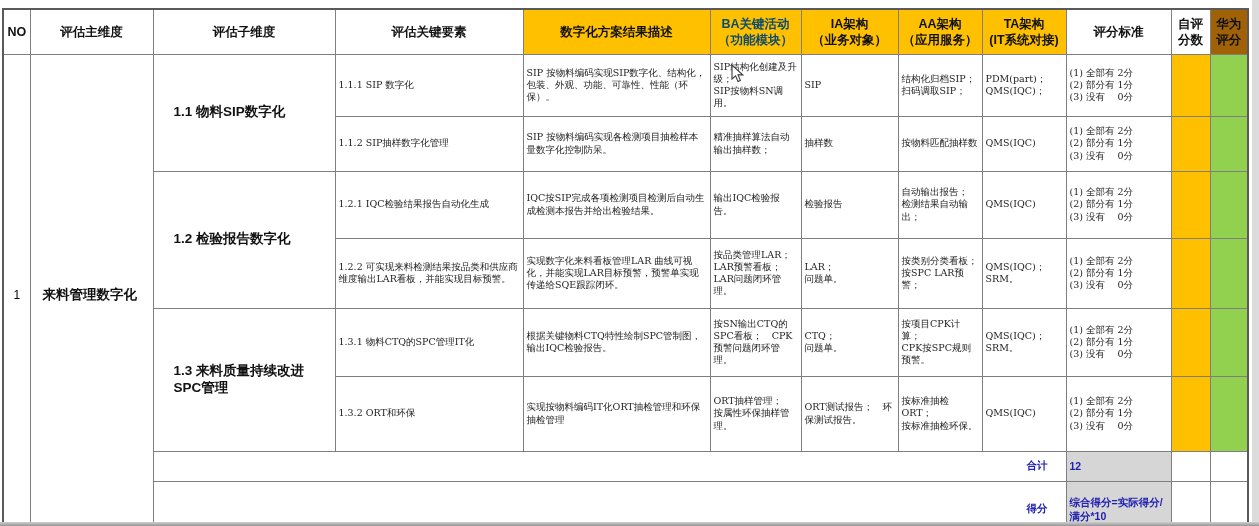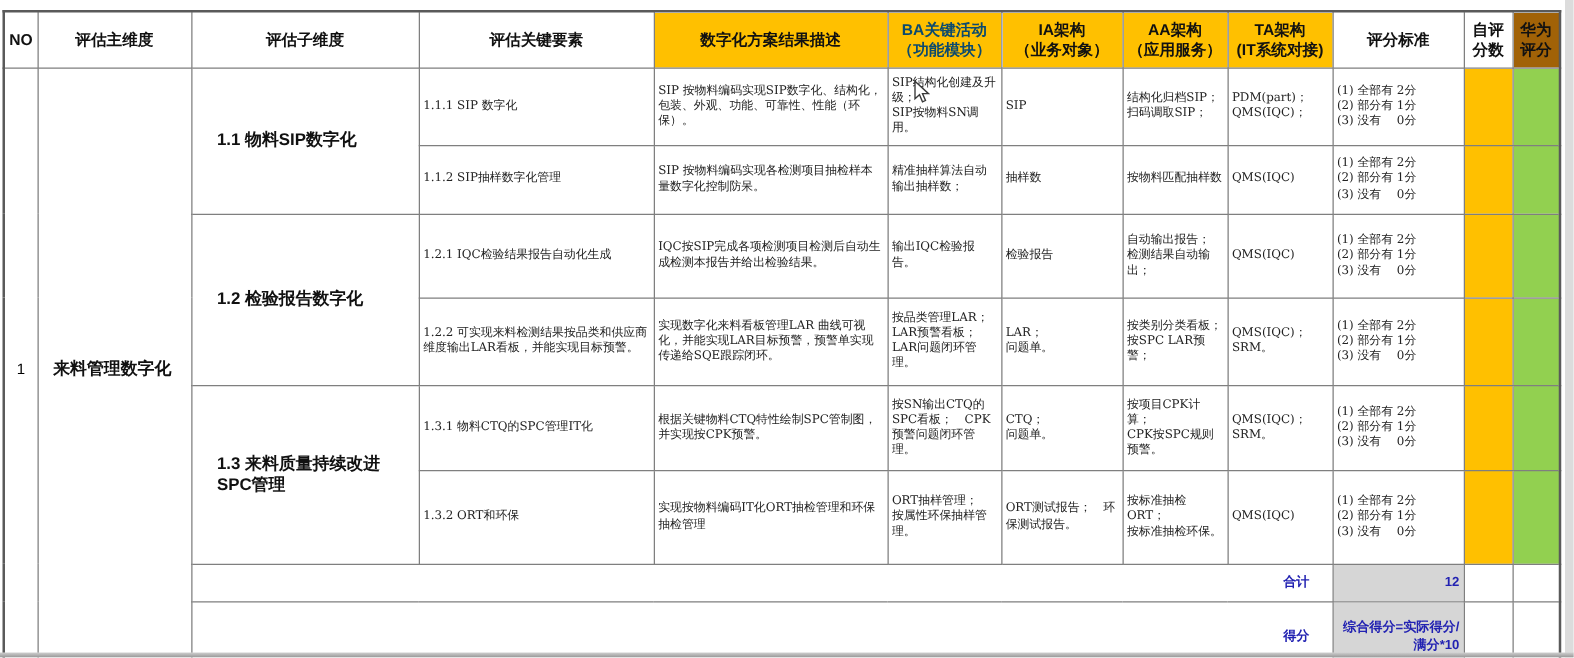--- a/index.html
+++ b/index.html
@@ -20,21 +20,21 @@
   th.blue-text{color:#0c4a6e;}
   td.body{
     font-family:"DejaVu Serif","Liberation Serif",serif;
     font-size:9.5px;line-height:1.28;white-space:pre-line;color:#222;text-align:left;
   }
   td.no-cell{font-size:12px;text-align:center;}
   td.maindim{font-size:13.5px;font-weight:bold;text-align:left;padding-left:12px;color:#111;}
   td.subdim{font-size:13.5px;font-weight:bold;text-align:left;padding-left:20px;color:#111;line-height:1.25;}
   td.orangecell{background:#FFC000;}
   td.greencell{background:#92D050;}
-  td.graycell{background:#D6D6D6;color:#2222b2;text-align:right;font-weight:bold;font-size:10.5px;white-space:normal;line-height:1.35;}
+  td.graycell{background:#D6D6D6;color:#2222b2;text-align:left;font-weight:bold;font-size:10.5px;white-space:normal;line-height:1.35;}
   td.sumlabel{color:#2222b2;text-align:right;font-weight:bold;font-size:10.5px;padding-right:18px;}
   .cursor{position:absolute;left:731px;top:64px;z-index:5;}
 </style>
 </head>
 <body>
 
 <div class="sheet">
 <table>
   <colgroup>
     <col style="width:27px">
@@ -138,21 +138,21 @@
     <td class="body">(1) 全部有 2分
 (2) 部分有 1分
 (3) 没有　 0分</td>
     <td class="orangecell"></td>
     <td class="greencell"></td>
   </tr>
 
   <tr style="height:68px">
     <td class="subdim" rowspan="2">1.3 来料质量持续改进SPC管理</td>
     <td class="body">1.3.1 物料CTQ的SPC管理IT化</td>
-    <td class="body">根据关键物料CTQ特性绘制SPC管制图，并实现按CPK预警。</td>
+    <td class="body">根据关键物料CTQ特性绘制SPC管制图，输出IQC检验报告。</td>
     <td class="body">按SN输出CTQ的SPC看板；　CPK预警问题闭环管理。</td>
     <td class="body">CTQ；
 问题单。</td>
     <td class="body">按项目CPK计算；
 CPK按SPC规则预警。</td>
     <td class="body">QMS(IQC)；
 SRM。</td>
     <td class="body">(1) 全部有 2分
 (2) 部分有 1分
 (3) 没有　 0分</td>

